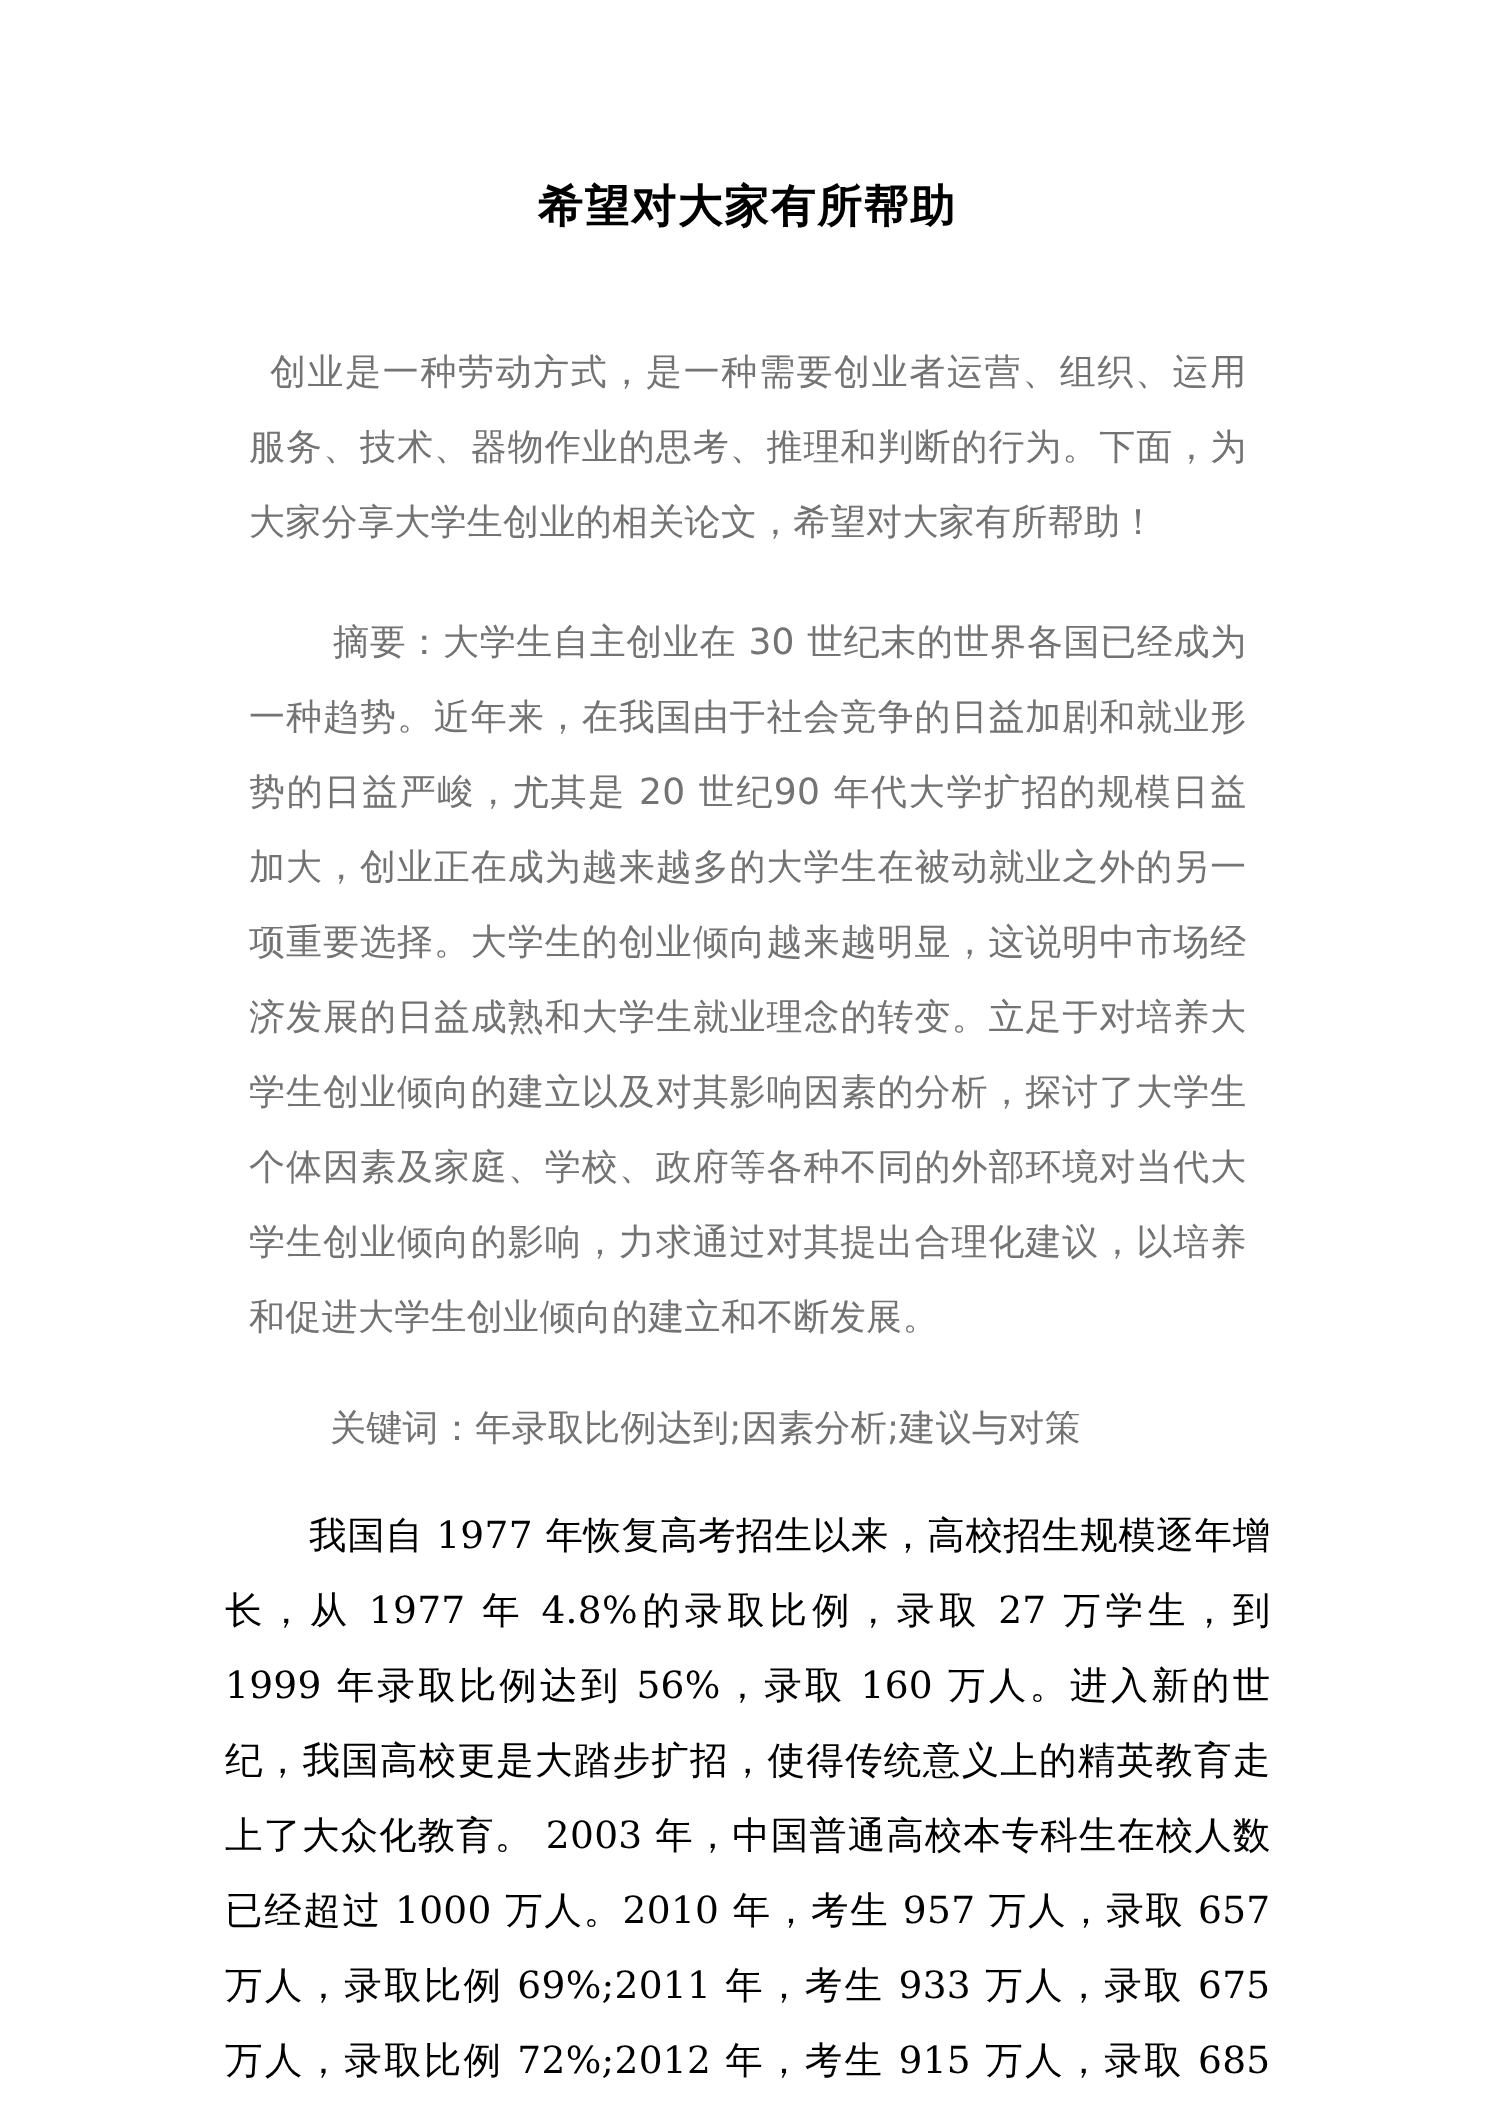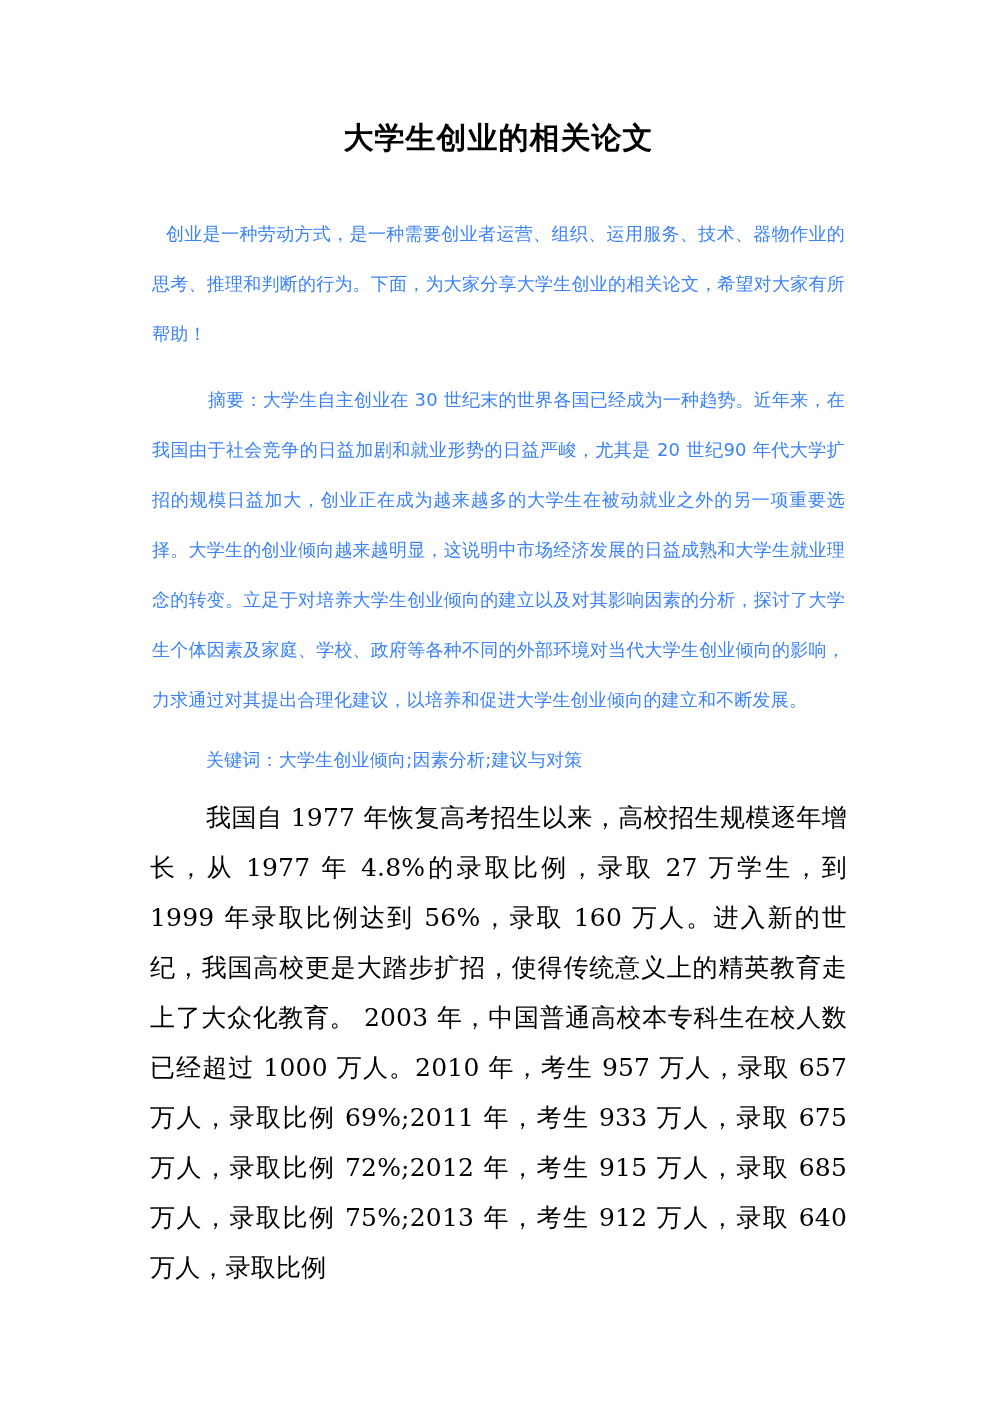--- a/index.html
+++ b/index.html
@@ -43,27 +43,27 @@
     letter-spacing: 1px;
     margin: 0;
     padding-top: 118px;
     color: #000000;
   }
 
   
   p.hei {
     font-family: "DejaVu Sans", sans-serif;
     font-weight: normal;
-    font-size: 18px;
+    font-size: 24px;
     line-height: 50px;
     letter-spacing: 0.2px;
-    margin: 2px;
+    margin: 16px;
     text-align: justify;
     text-justify: inter-ideograph;
-    color: #3b82f6;
+    color: #737373;
   }
 
   
   p.song {
     font-family: "DejaVu Serif", serif;
     font-weight: normal;
     font-size: 25px;
     line-height: 50px;
     letter-spacing: 0.2px;
     margin: 0;
@@ -91,24 +91,24 @@
     padding-top: 6px;
     text-indent: 56px;
   }
 </style>
 </head>
 <body>
 
 <div class="page">
   <div class="content">
 
-    <h1 class="doc-title">大学生创业的相关论文</h1>
+    <h1 class="doc-title">希望对大家有所帮助</h1>
 
     <p class="hei lead">创业是一种劳动方式，是一种需要创业者运营、组织、运用服务、技术、器物作业的思考、推理和判断的行为。下面，为大家分享大学生创业的相关论文，希望对大家有所帮助！</p>
 
     <p class="hei abstract">摘要：大学生自主创业在 30 世纪末的世界各国已经成为一种趋势。近年来，在我国由于社会竞争的日益加剧和就业形势的日益严峻，尤其是 20 世纪90 年代大学扩招的规模日益加大，创业正在成为越来越多的大学生在被动就业之外的另一项重要选择。大学生的创业倾向越来越明显，这说明中市场经济发展的日益成熟和大学生就业理念的转变。立足于对培养大学生创业倾向的建立以及对其影响因素的分析，探讨了大学生个体因素及家庭、学校、政府等各种不同的外部环境对当代大学生创业倾向的影响，力求通过对其提出合理化建议，以培养和促进大学生创业倾向的建立和不断发展。</p>
 
-    <p class="hei keywords">关键词：大学生创业倾向;因素分析;建议与对策</p>
+    <p class="hei keywords">关键词：年录取比例达到;因素分析;建议与对策</p>
 
     <p class="song body-para">我国自 1977 年恢复高考招生以来，高校招生规模逐年增长，从 1977 年 4.8%的录取比例，录取 27 万学生，到 1999 年录取比例达到 56%，录取 160 万人。进入新的世纪，我国高校更是大踏步扩招，使得传统意义上的精英教育走上了大众化教育。 2003 年，中国普通高校本专科生在校人数已经超过 1000 万人。2010 年，考生 957 万人，录取 657 万人，录取比例 69%;2011 年，考生 933 万人，录取 675 万人，录取比例 72%;2012 年，考生 915 万人，录取 685 万人，录取比例 75%;2013 年，考生 912 万人，录取 640 万人，录取比例</p>
 
   </div>
 </div>
 
 </body></html>

